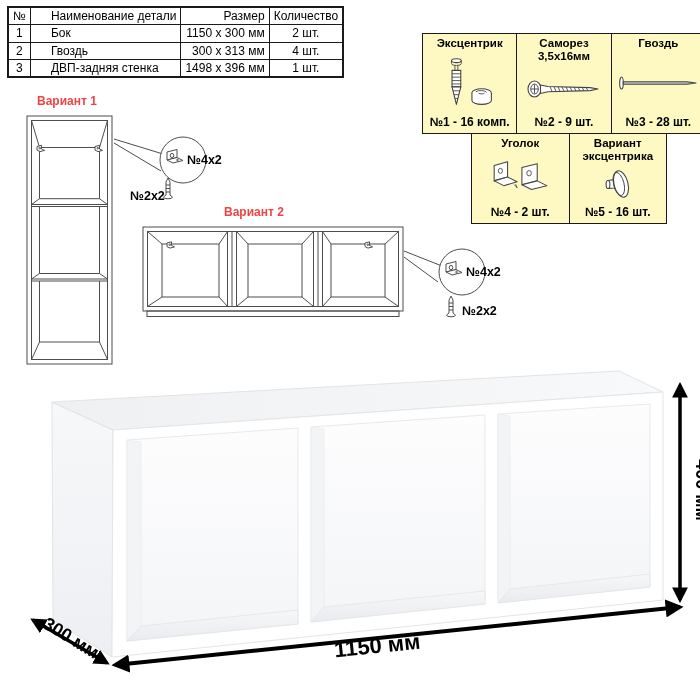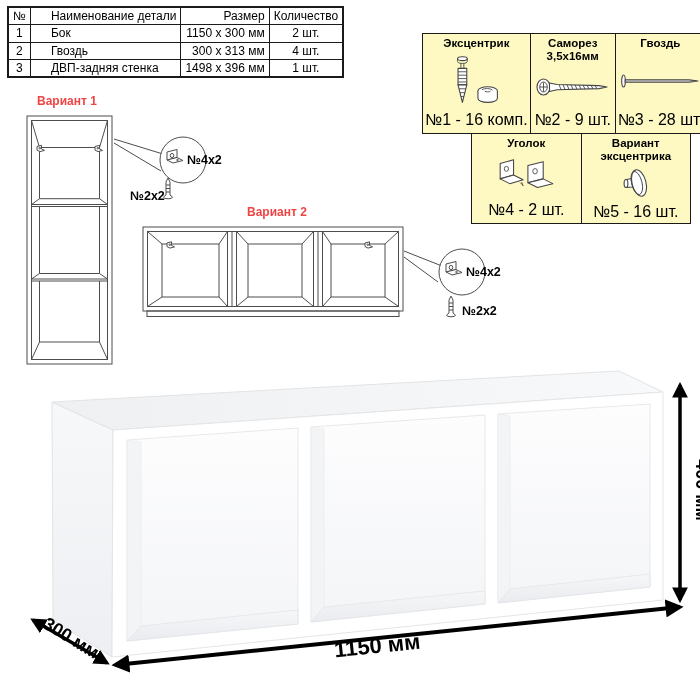--- a/index.html
+++ b/index.html
@@ -14,32 +14,32 @@
   .parts-table { border:2px solid #1a1a1a; }
   .parts-table .col-num  { width:20px; }
   .parts-table .col-name { width:110px; text-align:left; padding-left:20px; }
   .parts-table th.col-name { text-align:center; }
   .parts-table .col-size { width:84px;text-align:right; }
   .parts-table .col-qty  { width:58px; }
 
   
   .hw-row { position:absolute; display:flex; border:1.5px solid #1a1a1a; background:#fef9c3;margin-left:12px; }
   .hw-row1 { left:410px; top:33px; width:284px; height:101px; }
-  .hw-row2 { left:459px; top:133px; width:220px; height:91px; }
+  .hw-row2 { left:459px; top:133px; width:196px; height:91px; }
   .hw-cell { flex:1 1 0; display:flex; flex-direction:column; align-items:center;
              border-left:1.5px solid #1a1a1a; padding:3px 2px 4px 2px; }
   .hw-cell:first-child { border-left:none; }
   .hw-title { font-size:11.5px; font-weight:bold; line-height:1.15; text-align:center; color:#000; }
   .hw-icon-wrap { flex:1 1 auto; display:flex; align-items:center; justify-content:center; }
-  .hw-label { font-size:16px; font-weight:normal; color:#000; white-space:nowrap; }
+  .hw-label { font-size:12px; font-weight:bold; color:#000; white-space:nowrap; }
 
   
   .variant-title { position:absolute; font-size:12px; font-weight:bold; color:#ef4444; }
   .vt1 { left:37px; top:94px; }
-  .vt2 { left:247px; top:205px; }
+  .vt2 { left:224px; top:205px; }
 
   svg { position:absolute; }
   .lineart { stroke:#4d4d4d; fill:none; stroke-width:1; }
   .lineart-f { stroke:#4d4d4d; fill:#ffffff; stroke-width:1; }
   .callout-label { font-size:12.5px; font-weight:bold; fill:#000; }
   .dim-label { font-weight:bold; fill:#000; }
   .hwart { stroke:#444; fill:#fff; stroke-width:1.1; stroke-linejoin:round; }
   .hwline { stroke:#444; fill:none; stroke-width:0.9; }
 </style>
 </head>

